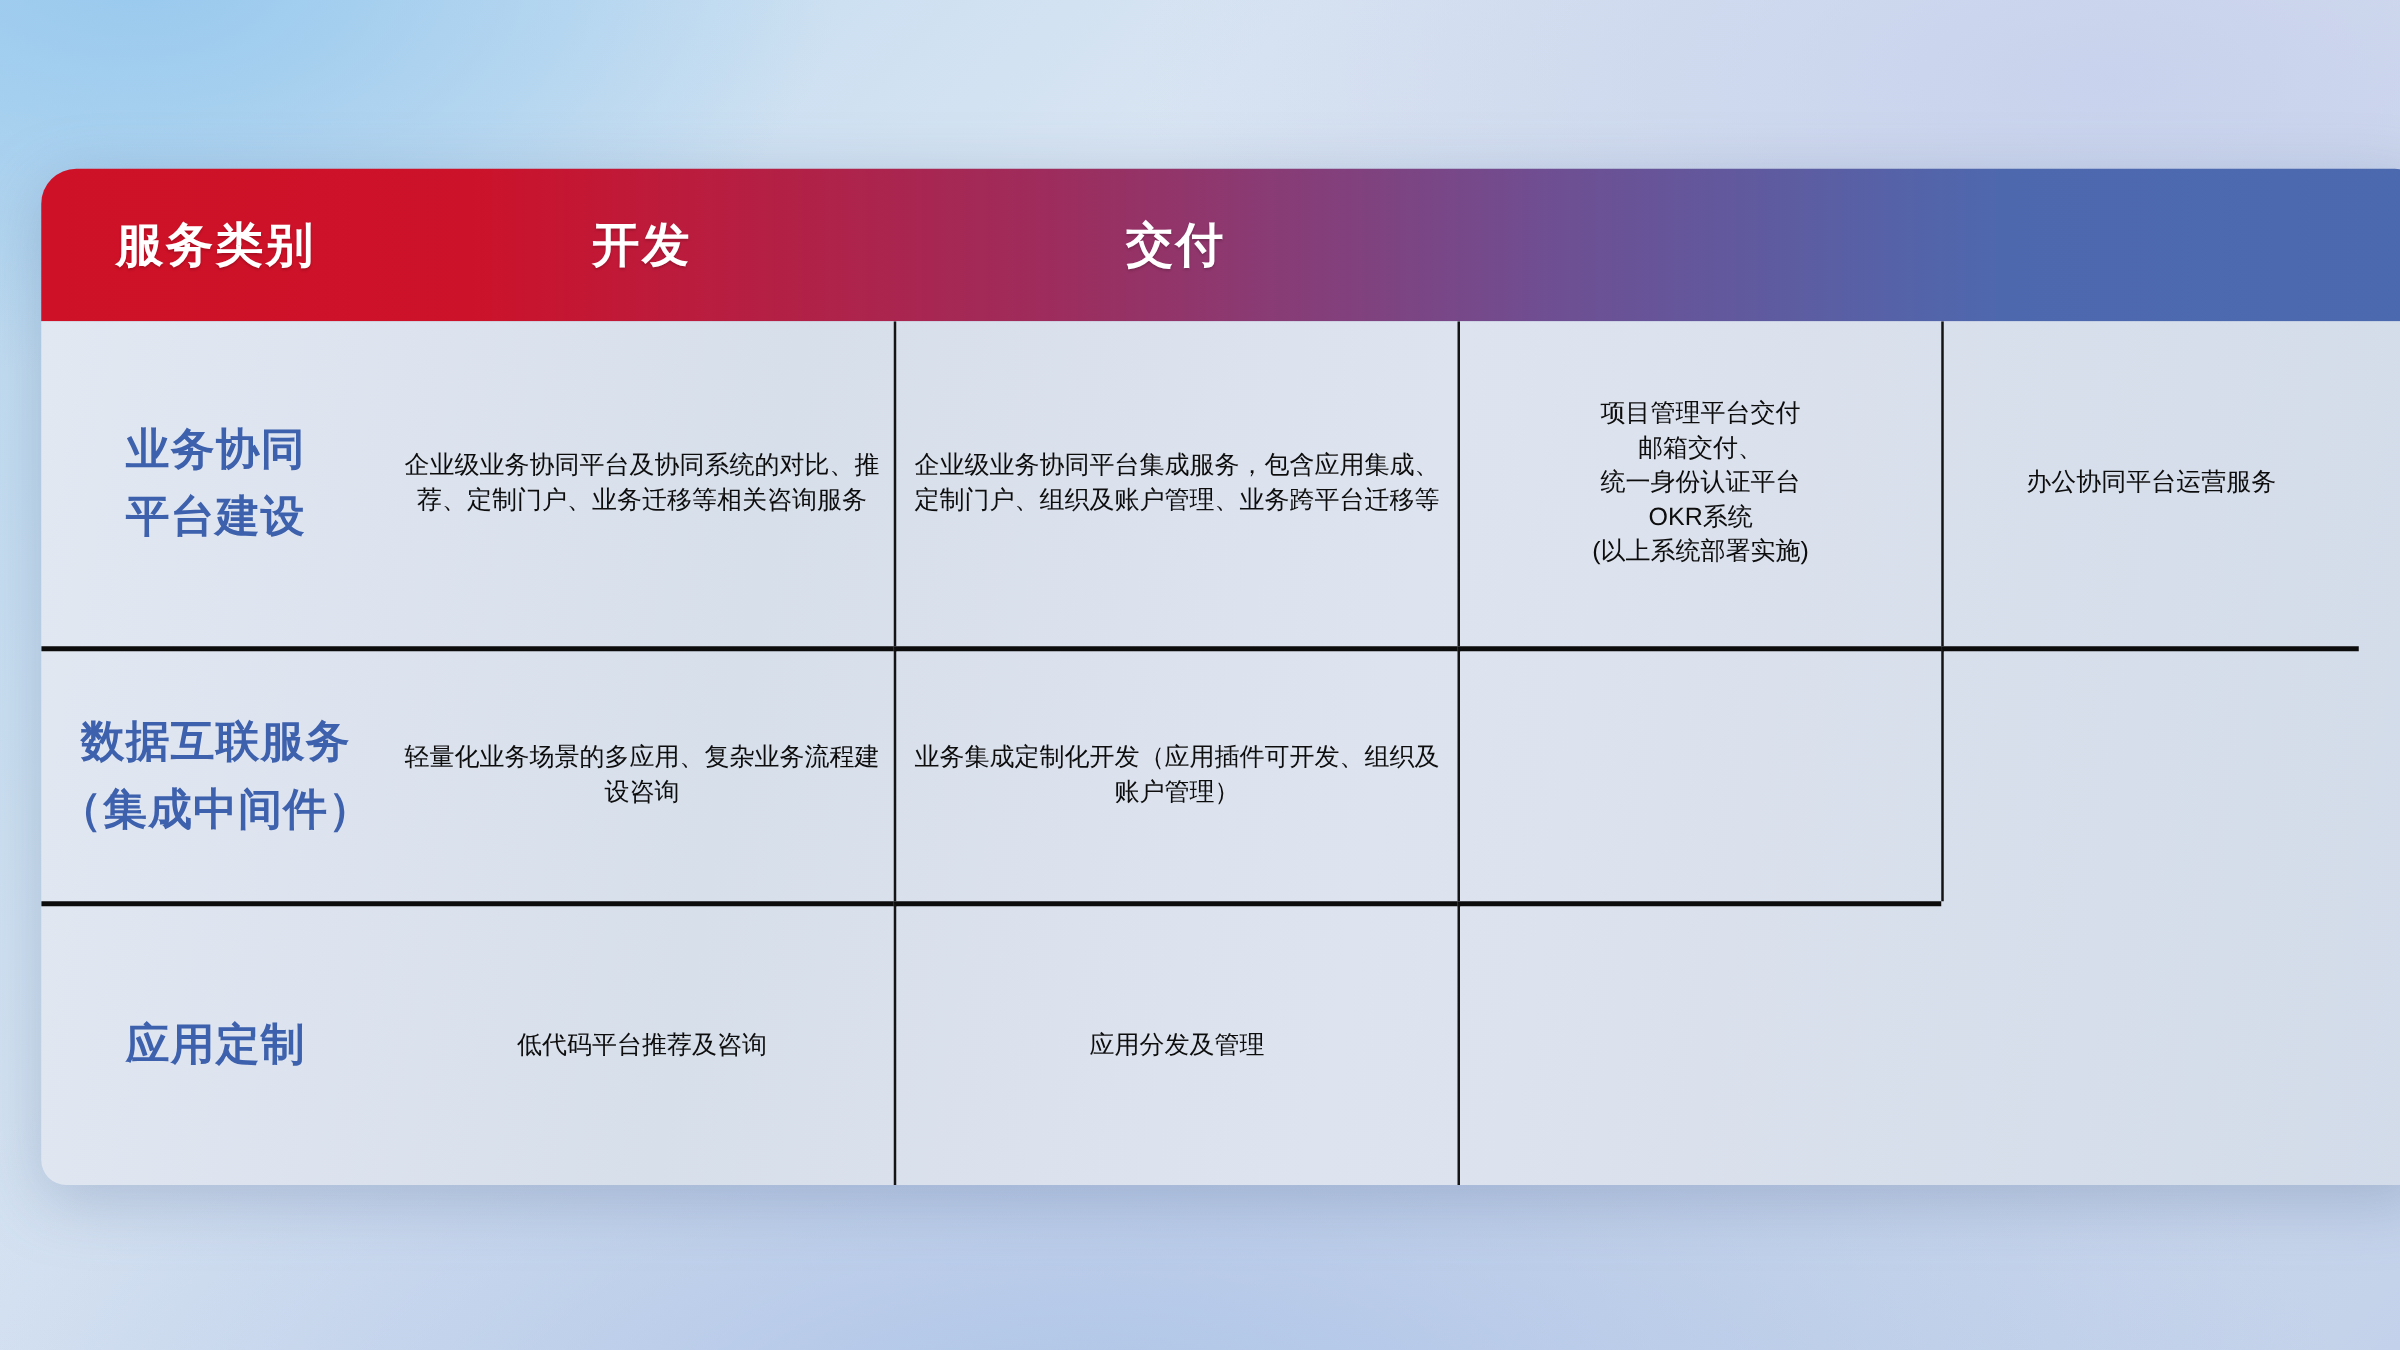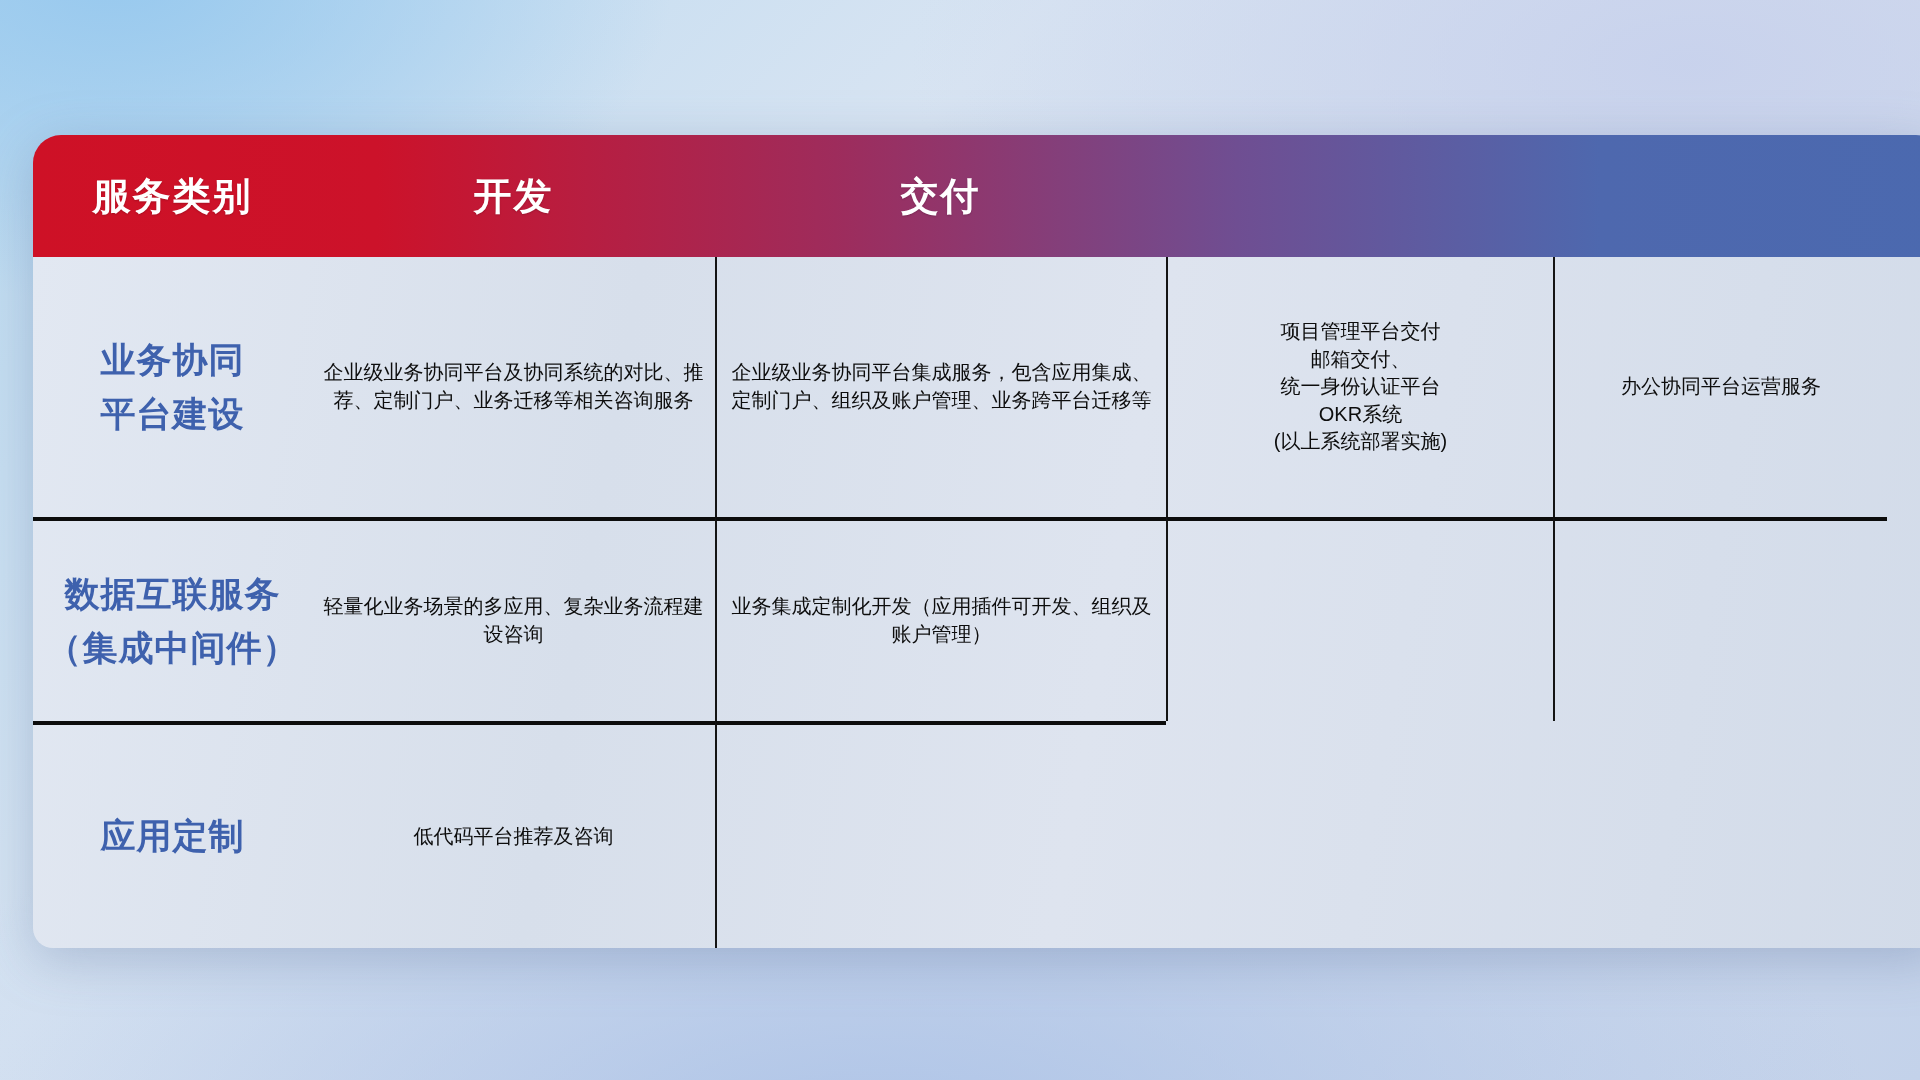--- a/index.html
+++ b/index.html
@@ -102,16 +102,17 @@
 
     <div class="cell category hline">数据互联服务
 （集成中间件）</div>
     <div class="cell hline">轻量化业务场景的多应用、复杂业务流程建设咨询</div>
     <div class="cell vline hline">业务集成定制化开发（应用插件可开发、组织及账户管理）</div>
     <div class="cell vline hline"></div>
     <div class="cell vline hline"></div>
 
     <div class="cell category hline">应用定制</div>
     <div class="cell hline">低代码平台推荐及咨询</div>
+    <div class="cell vline hline">应用分发及管理</div>
     <div class="cell vline hline"></div>
   </div>
 
 </div>
 
 </body></html>

